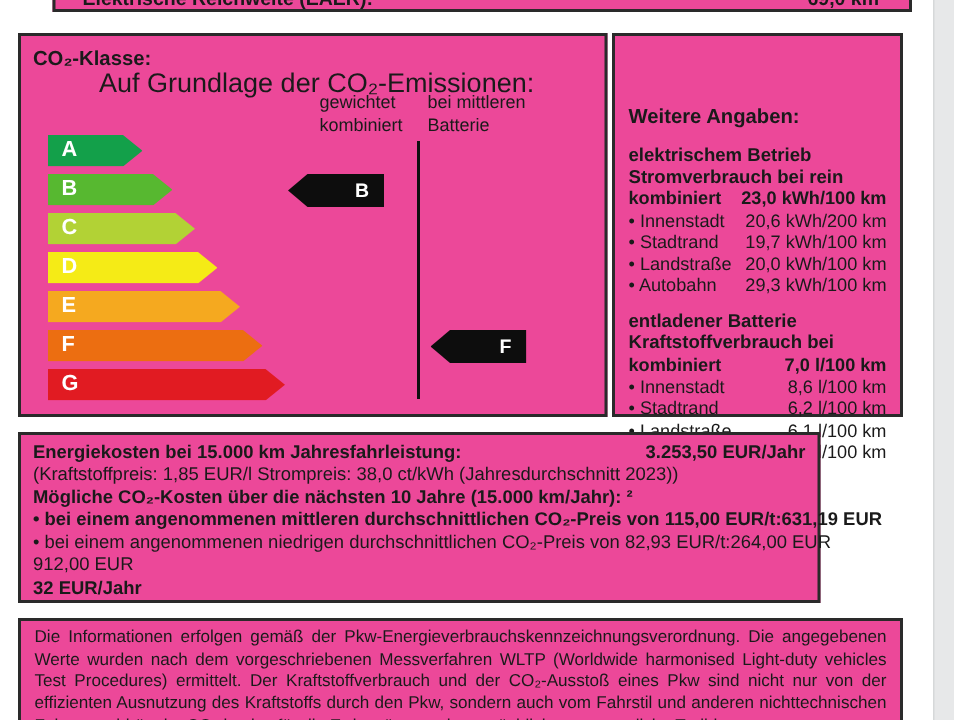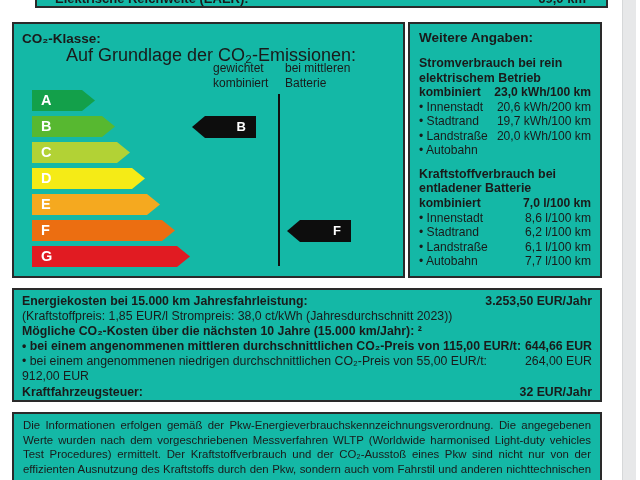--- a/index.html
+++ b/index.html
@@ -2,21 +2,21 @@
 <html><head>
 <meta charset="utf-8">
 <style>
   html,body{margin:0;padding:0;}
   body{
     width:640px;height:480px;overflow:hidden;position:relative;
     background:#ffffff;color:#1a1a1a;
     font-family:"Liberation Sans", sans-serif;
     -webkit-font-smoothing:antialiased;
   }
-  .box{position:absolute;border:2px solid #2a2a2a;background:#14b8a6;box-sizing:border-box;}
+  .box{position:absolute;border:2px solid #2a2a2a;background:#ec4899;box-sizing:border-box;}
 
   
   #top-box{left:35px;top:-26px;width:573px;height:34px;
     display:flex;justify-content:space-between;align-items:flex-end;
     padding:0 20px 1px 18px;font-weight:bold;font-size:13px;line-height:13px;}
 
   
   #left-panel{left:12px;top:22px;width:393px;height:256px;padding:6px 8px;}
   .co2-title{font-size:13.5px;font-weight:bold;line-height:17px;}
   .co2-sub{font-size:18px;line-height:16px;margin-left:44px;}
@@ -29,28 +29,28 @@
     color:#fff;font-weight:bold;font-size:14.5px;line-height:21px;padding-left:9px;}
   #class-divider{position:absolute;left:246px;top:4px;width:2px;height:172px;background:#101010;}
   .black-arrow{position:absolute;width:64px;height:22px;background:#0d0d0d;box-sizing:border-box;
     clip-path:polygon(13px 0,100% 0,100% 100%,13px 100%,0 50%);
     color:#fff;font-weight:bold;font-size:13px;line-height:22px;text-align:right;padding-right:10px;}
   #arrow-weighted{left:160px;}
   #arrow-depleted{left:255px;}
 
   
   #right-panel{left:408px;top:22px;width:194px;height:256px;padding:6px 9px;}
-  .details-title{font-size:13.5px;font-weight:bold;line-height:16px;margin-bottom:10px;}
+  .details-title{font-size:13.5px;font-weight:bold;line-height:16px;margin-bottom:10px;margin-top:40px;}
   .sec-heading{font-size:12.4px;font-weight:bold;line-height:14.5px;}
   .sec-rows{margin-bottom:9px;}
   .detail-row{display:flex;justify-content:space-between;font-size:12.1px;line-height:14.6px;white-space:nowrap;}
   .detail-row.bold{font-weight:bold;}
 
   
-  #costs-panel{left:12px;top:288px;width:590px;height:114px;padding:4px 8px;}
+  #costs-panel{left:12px;top:288px;width:535px;height:114px;padding:4px 8px;}
   .cost-line{display:flex;justify-content:space-between;font-size:12.3px;line-height:15.1px;white-space:nowrap;}
   .cost-line.bold{font-weight:bold;}
 
   
   #footer-panel{left:12px;top:412px;width:590px;height:80px;padding:4px 9px;}
   #footer-text{font-size:11.4px;line-height:14.7px;text-align:justify;}
 
   
   #scroll-strip{position:absolute;left:622px;top:0;width:13px;height:480px;background:#e7e8e9;border-left:1px solid #d6d8d9;}
 </style>
@@ -103,46 +103,47 @@
     </div>
     <div class="black-arrow" id="arrow-depleted" style="top: 130px;">
       <span>F</span>
     </div>
   </div>
 </div>
 
 <div class="box" id="right-panel">
   <div class="details-title">Weitere Angaben:</div>
 
+  <div class="sec-heading">elektrischem Betrieb</div>
   <div class="sec-heading">Stromverbrauch bei rein</div>
-  <div class="sec-heading">elektrischem Betrieb</div>
   <div class="sec-rows">
     <div class="detail-row bold">
         <span>kombiniert</span>
         <span>23,0 kWh/100 km</span>
       </div>
       <div class="detail-row">
         <span>• Innenstadt</span>
         <span>20,6 kWh/200 km</span>
       </div>
       <div class="detail-row">
         <span>• Stadtrand</span>
         <span>19,7 kWh/100 km</span>
       </div>
       <div class="detail-row">
         <span>• Landstraße</span>
         <span>20,0 kWh/100 km</span>
       </div>
       <div class="detail-row">
         <span>• Autobahn</span>
+        <span>29,3 kWh/100 km</span>
       </div>
   </div>
 
+  <div class="sec-heading">entladener Batterie</div>
   <div class="sec-heading">Kraftstoffverbrauch bei</div>
-  <div class="sec-heading">entladener Batterie</div>
   <div class="sec-rows">
     <div class="detail-row bold">
         <span>kombiniert</span>
         <span>7,0 l/100 km</span>
       </div>
       <div class="detail-row">
         <span>• Innenstadt</span>
         <span>8,6 l/100 km</span>
       </div>
       <div class="detail-row">
@@ -168,31 +169,30 @@
     <div class="cost-line">
       <span>(Kraftstoffpreis: 1,85 EUR/l  Strompreis: 38,0 ct/kWh (Jahresdurchschnitt 2023))</span>
       <span></span>
     </div>
     <div class="cost-line bold">
       <span>Mögliche CO₂-Kosten über die nächsten 10 Jahre (15.000 km/Jahr): ²</span>
       <span></span>
     </div>
     <div class="cost-line bold">
       <span>• bei einem angenommenen mittleren durchschnittlichen CO₂-Preis von 115,00 EUR/t:</span>
-      <span>644,66 EUR</span>
+      <span>631,19 EUR</span>
     </div>
     <div class="cost-line">
-      <span>• bei einem angenommenen niedrigen durchschnittlichen CO₂-Preis von 55,00 EUR/t:</span>
+      <span>• bei einem angenommenen niedrigen durchschnittlichen CO₂-Preis von 82,93 EUR/t:</span>
       <span>264,00 EUR</span>
     </div>
     <div class="cost-line">
       <span>912,00 EUR</span>
     </div>
     <div class="cost-line bold">
-      <span>Kraftfahrzeugsteuer:</span>
       <span>32 EUR/Jahr</span>
     </div>
 </div>
 
 <div class="box" id="footer-panel">
   <div id="footer-text">Die Informationen erfolgen gemäß der Pkw-Energieverbrauchskennzeichnungsverordnung. Die angegebenen Werte wurden nach dem vorgeschriebenen Messverfahren WLTP (Worldwide harmonised Light-duty vehicles Test Procedures) ermittelt. Der Kraftstoffverbrauch und der CO₂-Ausstoß eines Pkw sind nicht nur von der effizienten Ausnutzung des Kraftstoffs durch den Pkw, sondern auch vom Fahrstil und anderen nichttechnischen Faktoren abhängig. CO₂ ist das für die Erderwärmung hauptsächlich verantwortliche Treibhausgas.</div>
 </div>
 
 <div id="scroll-strip"></div>
 

